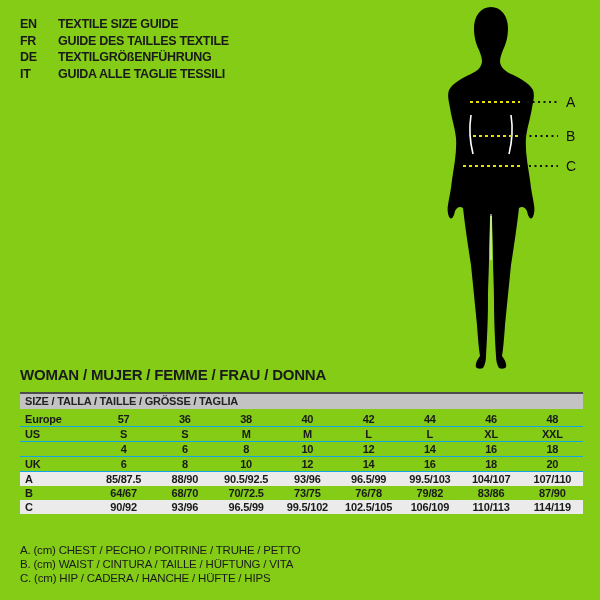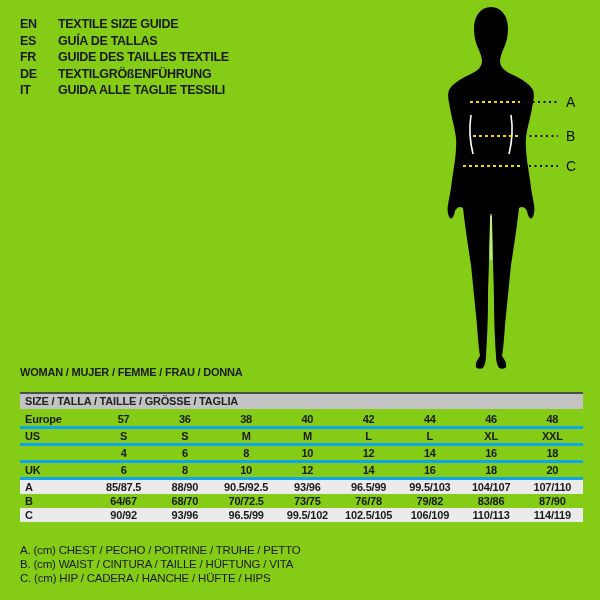--- a/index.html
+++ b/index.html
@@ -12,51 +12,47 @@
   .langs { position:absolute; left:20px; top:16px; }
   .lang-row { display:flex; font-weight:bold; font-size:12.5px; line-height:16.6px; letter-spacing:-0.3px; }
   .lang-code { width:38px; flex:0 0 38px; }
 
   
   .figure { position:absolute; left:420px; top:0; width:180px; height:375px; }
   .figure svg { display:block; width:180px; height:375px; }
   .measure-label { font-family:"Liberation Sans", sans-serif; font-size:14px; fill:#111; }
 
   
-  .section-title { position:absolute; left:20px; top:366px; font-weight:bold; font-size:11px; letter-spacing:-0.2px; }
+  .section-title { position:absolute; left:20px; top:366px; font-weight:bold; font-size:15px; letter-spacing:-0.2px; }
 
   
   .table-wrap { position:absolute; left:20px; top:392px; width:563px;font-weight:bold; }
   .table-header {
     height:15px; line-height:15px; background:#c3c3c3; border-top:2px solid #4c4c4c;
     font-size:11px; padding-left:5px; color:#222; letter-spacing:-0.2px; margin-bottom:3px;
   }
   table.sizes { width:100%; border-collapse:collapse; font-size:11px; letter-spacing:-0.2px; table-layout:fixed; }
   table.sizes td { height:14px; padding:0; text-align:center; white-space:nowrap; }
   table.sizes td.row-label { text-align:left; padding-left:5px; }
   col.c-label { width:73px; }
-  tr.sep td { border-bottom:3px solid #0ea5e9; }
+  tr.sep td { border-bottom:1px solid #0ea5e9; }
   tr.shaded td { background:#ebebeb; }
 
   
   .legend { position:absolute; left:20px; top:543px; font-weight:normal; font-size:11.5px; line-height:14.2px; letter-spacing:-0.2px; }
 </style>
 </head>
 <body>
 
 <div class="page">
 
   <div class="langs">
     <div class="lang-row">
       <span class="lang-code">EN</span>
       <span class="lang-text">TEXTILE SIZE GUIDE</span>
-    </div>
-    <div class="lang-row">
-      <span class="lang-code">ES</span>
-      <span class="lang-text">GUÍA DE TALLAS</span>
     </div>
     <div class="lang-row">
       <span class="lang-code">FR</span>
       <span class="lang-text">GUIDE DES TAILLES TEXTILE</span>
     </div>
     <div class="lang-row">
       <span class="lang-code">DE</span>
       <span class="lang-text">TEXTILGRÖßENFÜHRUNG</span>
     </div>
     <div class="lang-row">

